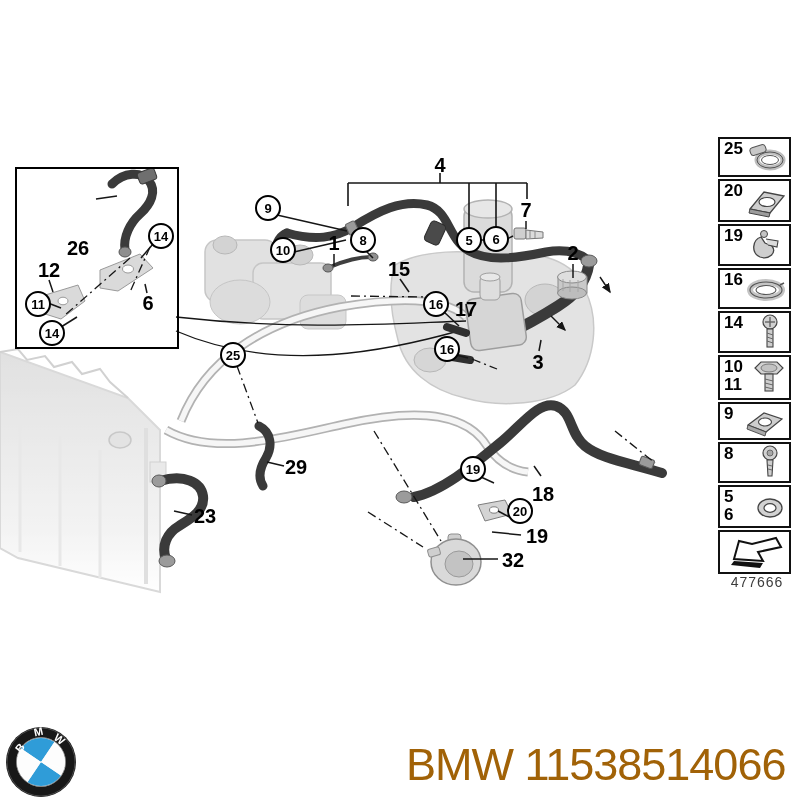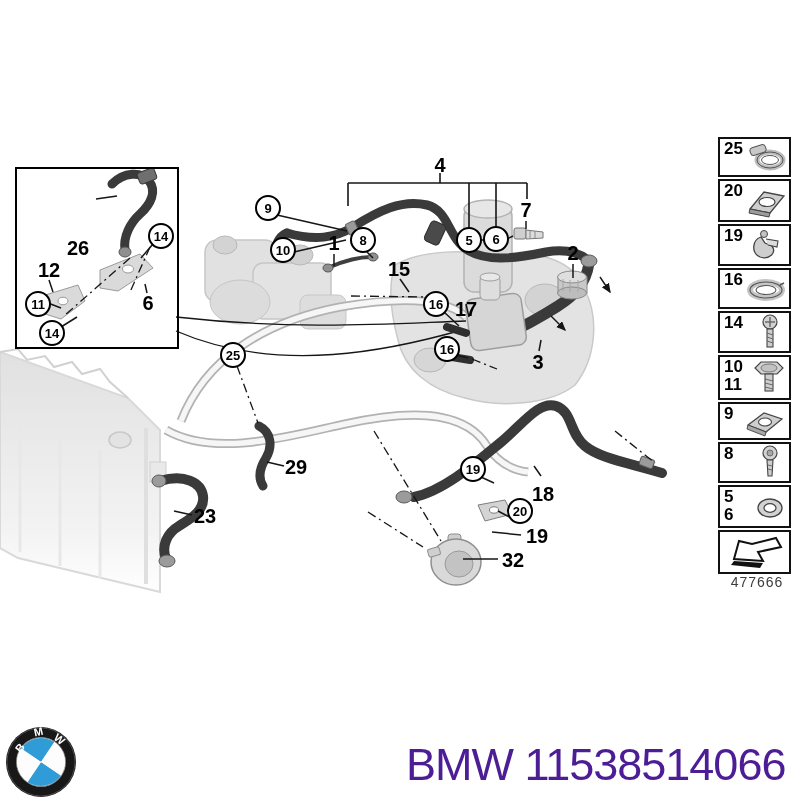--- a/index.html
+++ b/index.html
@@ -16,21 +16,21 @@
   .inset-box{position:absolute;left:15px;top:167px;width:160px;height:178px;border:2px solid #000;background:transparent;}
   
   .legend{position:absolute;left:718px;top:137px;width:73px;}
   .legend-box{position:absolute;left:0;width:73px;border:2px solid #111;background:#fff;box-sizing:border-box;}
   .legend-num{position:absolute;left:4px;top:1px;font-weight:700;font-size:17px;color:#000;line-height:1.05;}
   .legend-num span{display:block;}
   .legend-icon{position:absolute;right:1px;top:50%;transform:translateY(-50%);}
   .legend-code{position:absolute;left:712px;top:574px;width:90px;text-align:center;
                font-size:14px;color:#3c3c3c;letter-spacing:1px;}
   
-  .footer-label{position:absolute;left:406px;top:739px;font-size:45px;color:#4c1d95;
+  .footer-label{position:absolute;left:406px;top:739px;font-size:45px;color:#a16207;
                 letter-spacing:-1px;white-space:nowrap;}
   .roundel{position:absolute;left:4px;top:725px;}
 </style>
 </head>
 <body>
 
 <div class="stage">
 
   <svg class="art" width="800" height="800" viewBox="0 0 800 800">
     <defs>

